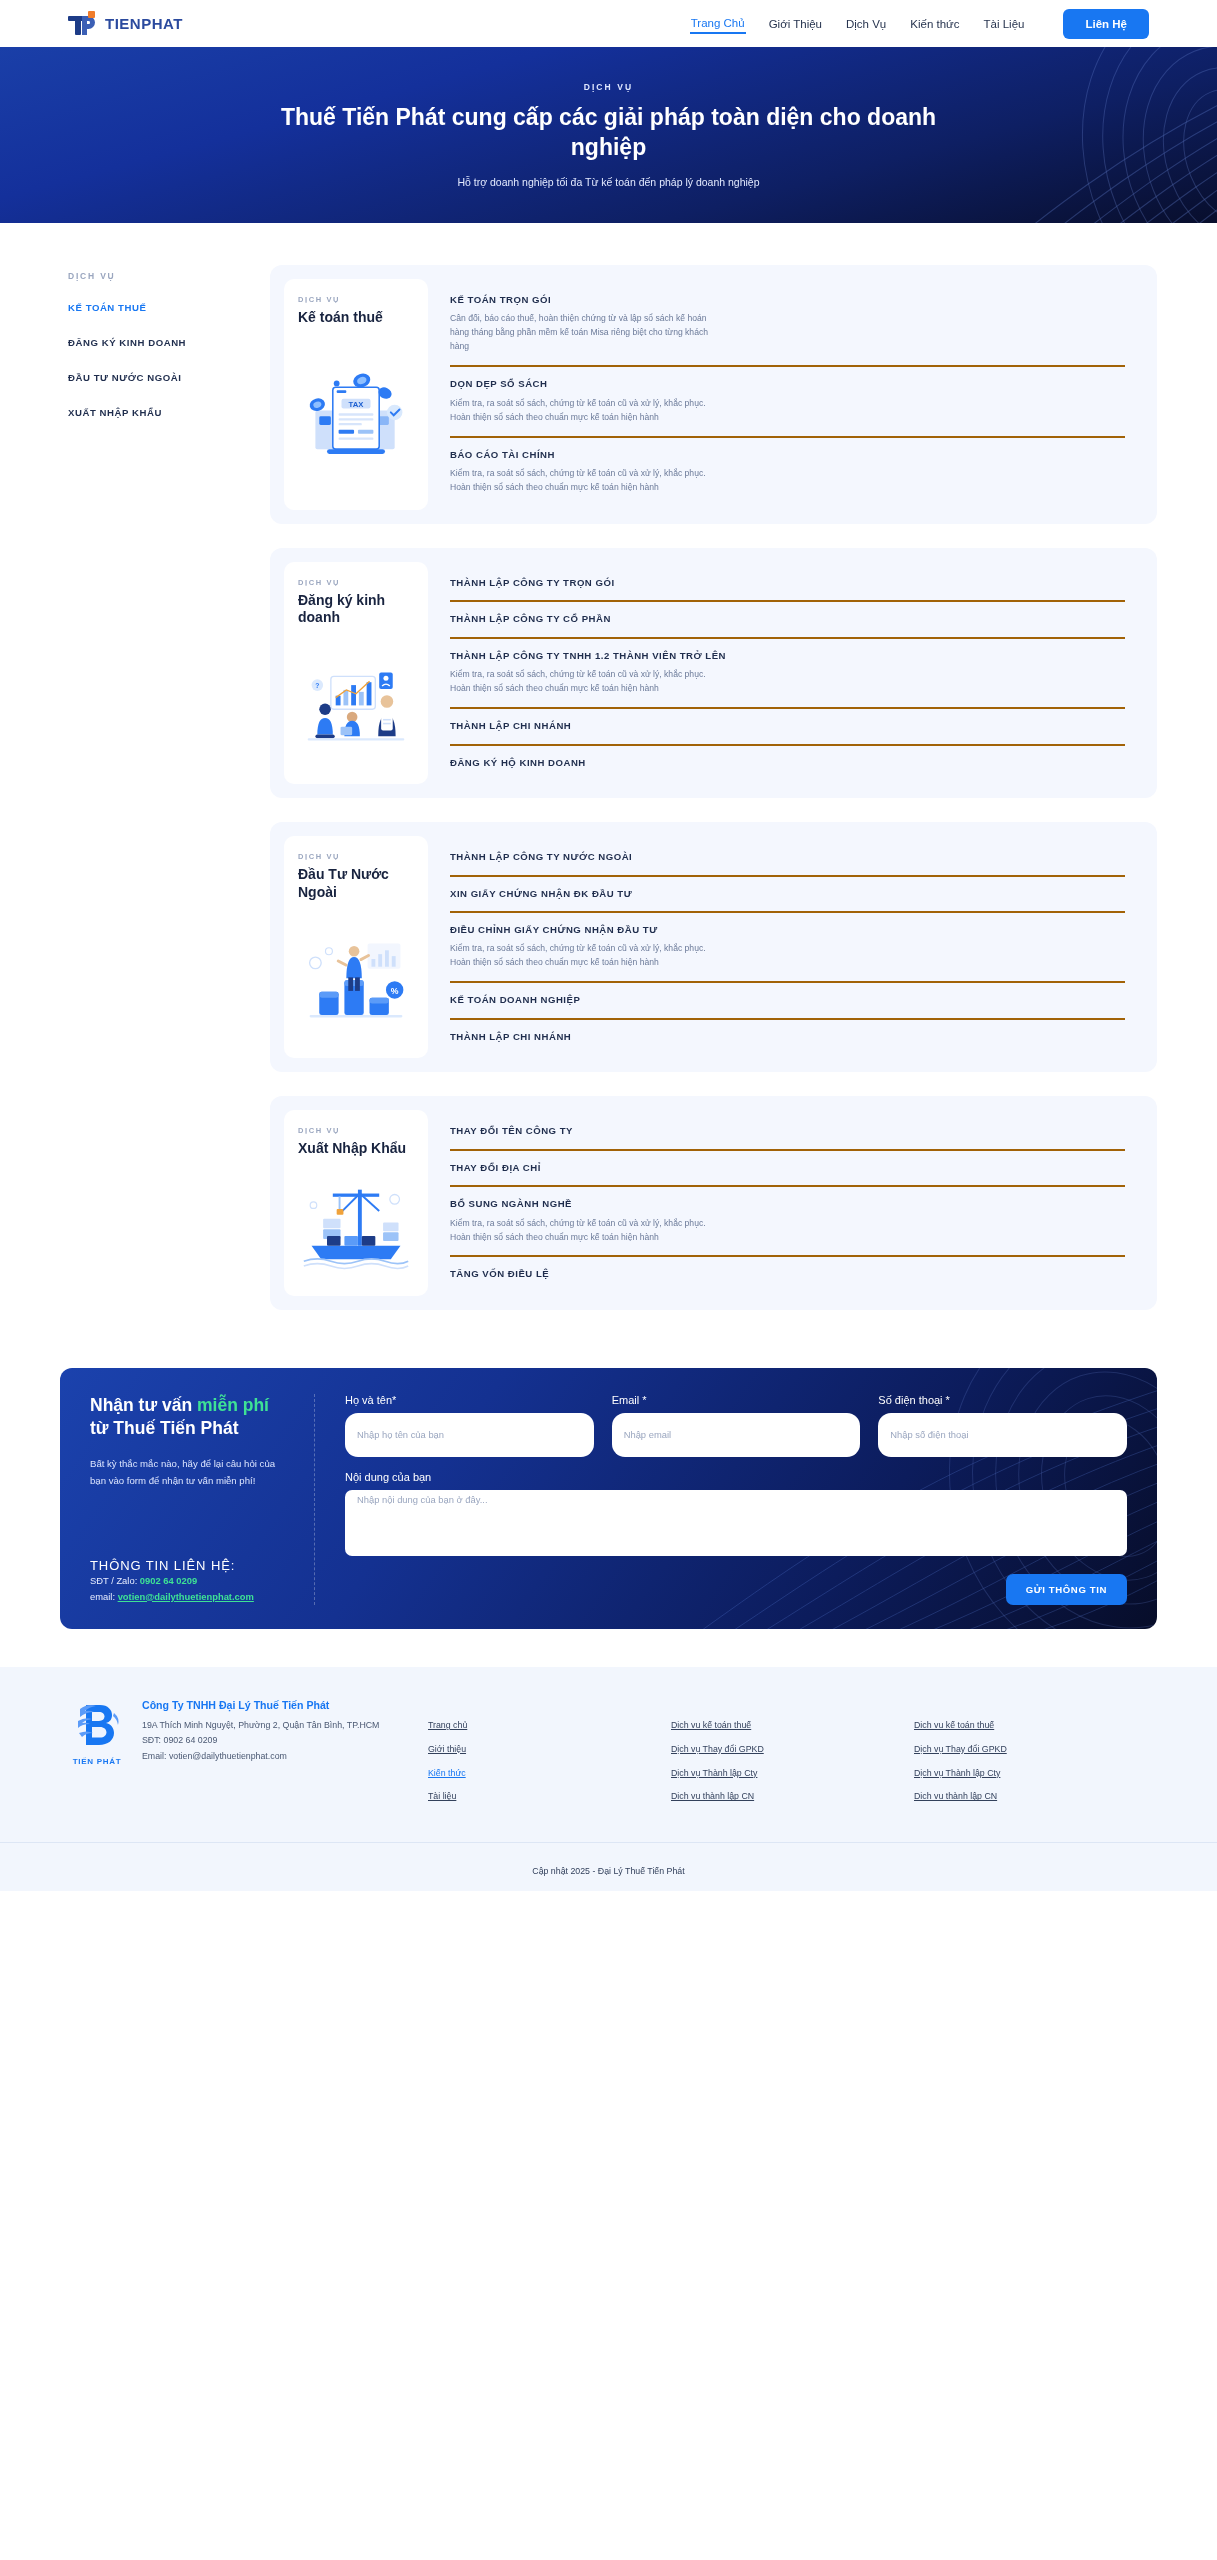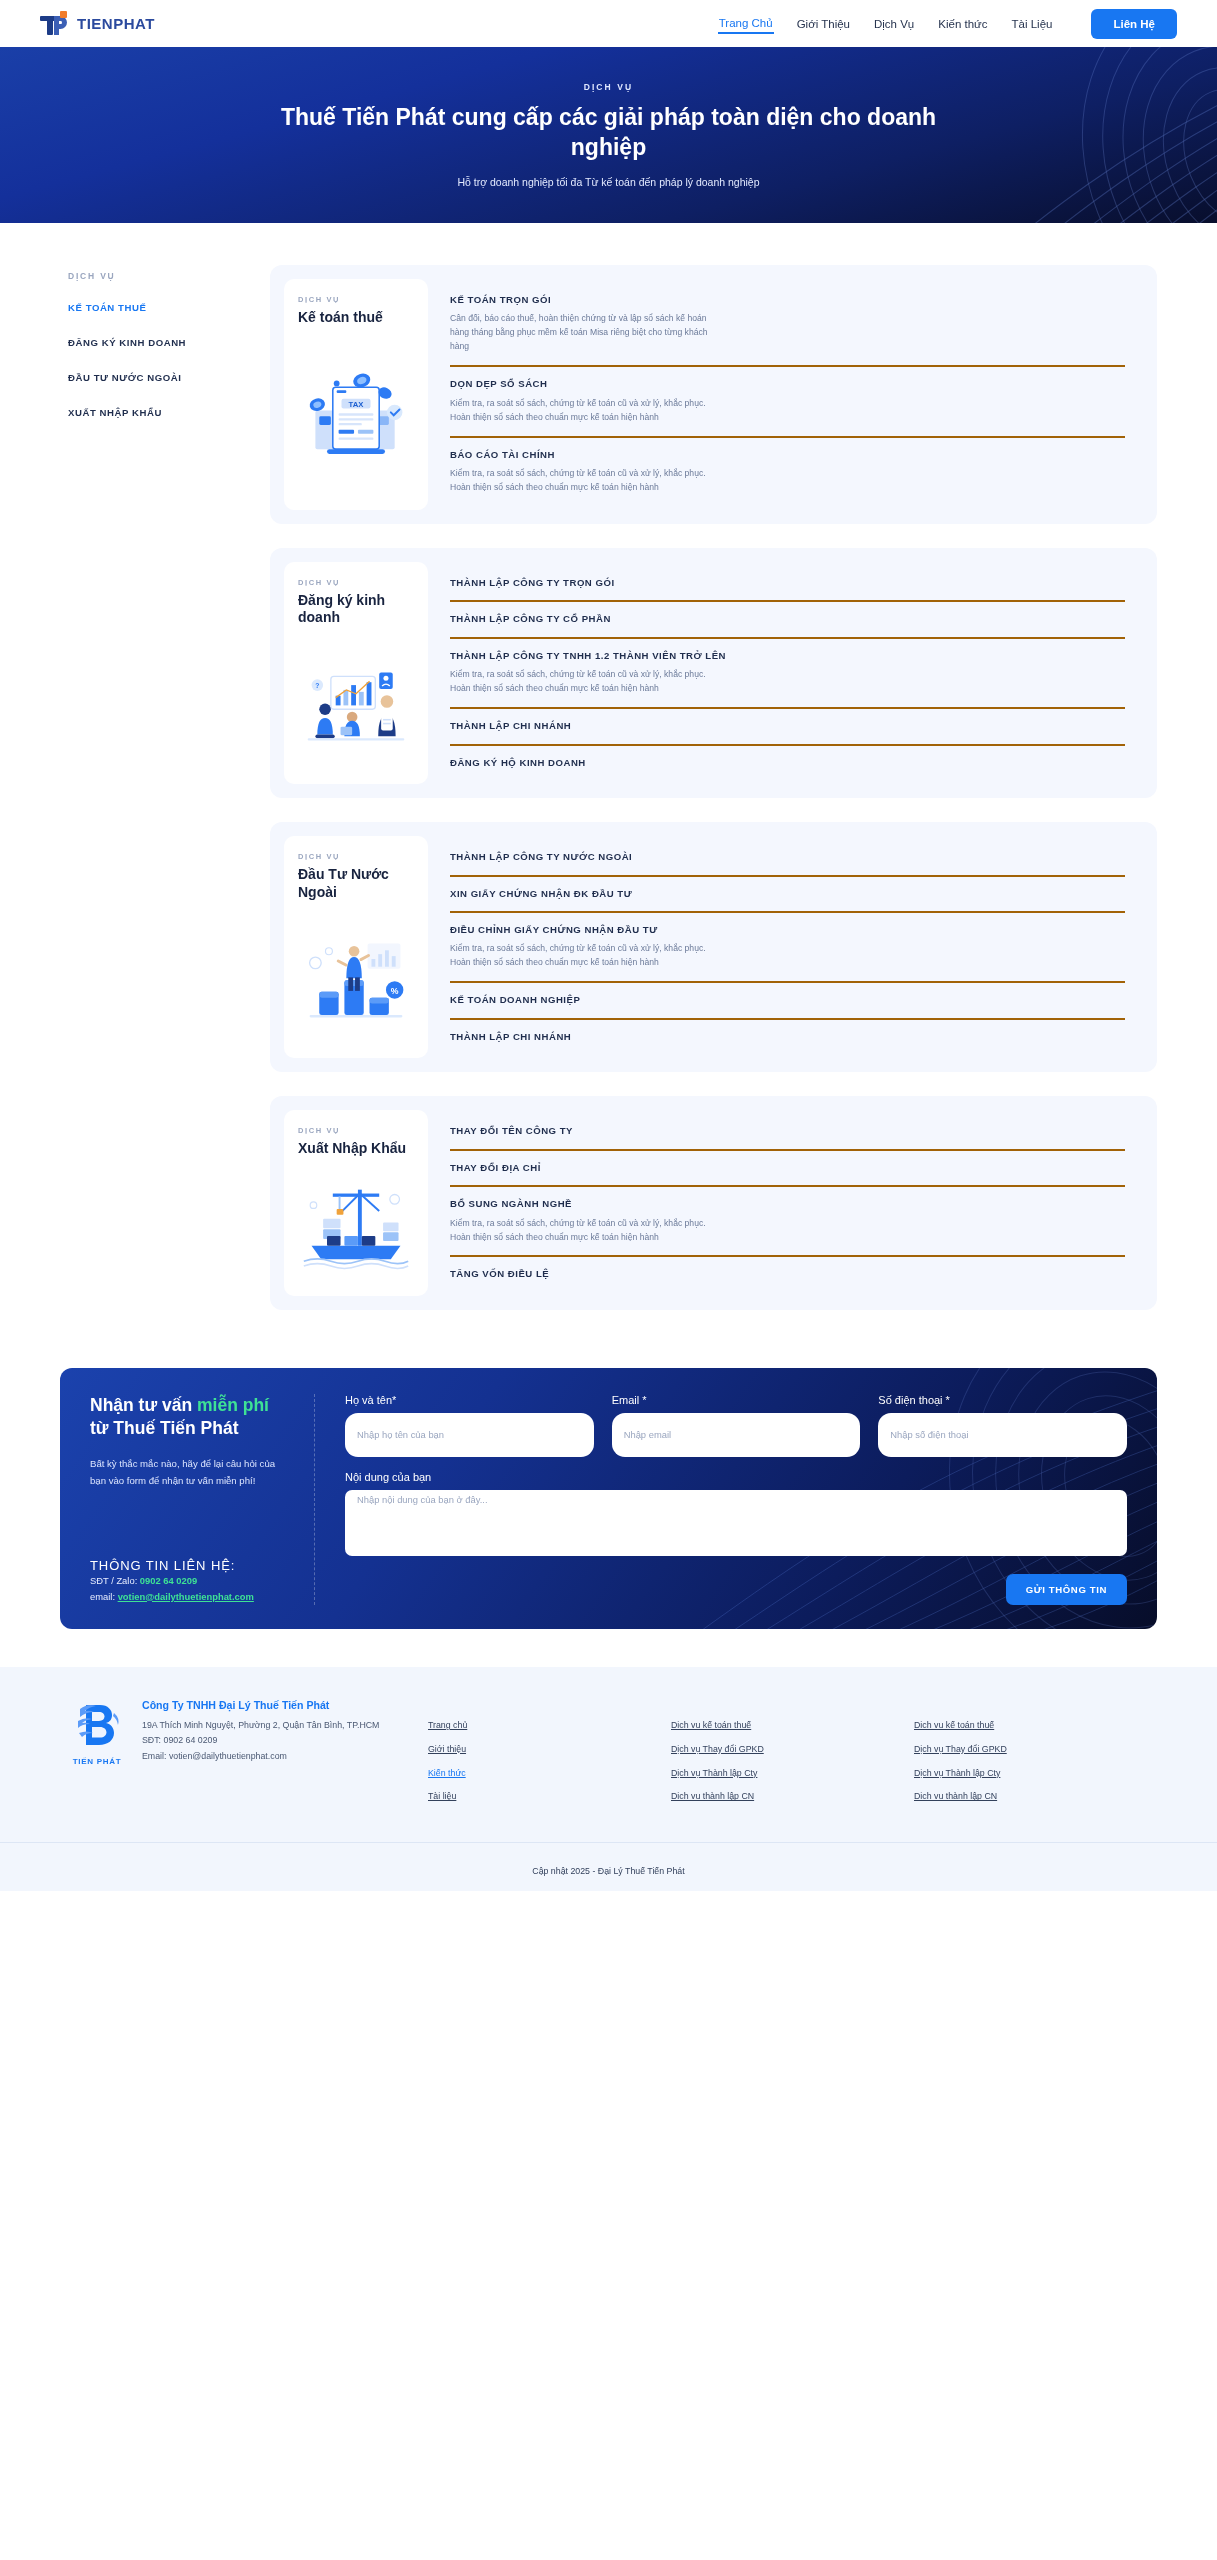--- a/index.html
+++ b/index.html
@@ -10,21 +10,21 @@
     color: #1f2d4d;
   }
   body { width: 1217px; overflow-x: hidden; }
 
   
   .header {
     height: 47px;
     background: #ffffff;
     display: flex;
     align-items: center;
-    padding: 0 40px;
+    padding: 0 68px;
     position: relative;
     z-index: 20;
   }
   .logo-wrap { display: flex; align-items: center; gap: 7px; }
   .logo-mark {
     position: relative;
     width: 30px; height: 26px;
     display: block;
   }
   .logo-mark .bar-t {
@@ -343,21 +343,21 @@
             <ellipse cx="20" cy="40" rx="4.2" ry="3.2" fill="#8fc0ff" transform="rotate(-15 20 40)"></ellipse>
             <circle cx="100" cy="48" r="8" fill="#d9e9fd"></circle>
             <path d="M96 48 l3 3 l6 -6" stroke="#2d7bf4" stroke-width="2" fill="none" stroke-linecap="round"></path>
             <circle cx="40" cy="18" r="3" fill="#2d7bf4"></circle>
           </svg>
         </div>
       </div>
       <div class="card-list">
         <div class="svc-row">
           <div class="svc-title">KẾ TOÁN TRỌN GÓI</div>
-          <div class="svc-desc">Cân đối, báo cáo thuế, hoàn thiện chứng từ và lập sổ sách kế hoán hàng tháng bằng phục mềm kế toán Misa riêng biệt cho từng khách hàng</div>
+          <div class="svc-desc">Cân đối, báo cáo thuế, hoàn thiện chứng từ và lập sổ sách kế hoán hàng tháng bằng phần mềm kế toán Misa riêng biệt cho từng khách hàng</div>
         </div>
         <div class="svc-row">
           <div class="svc-title">DỌN DẸP SỔ SÁCH</div>
           <div class="svc-desc">Kiểm tra, ra soát sổ sách, chứng từ kế toán cũ và xử lý, khắc phục. Hoàn thiện sổ sách theo chuẩn mực kế toán hiện hành</div>
         </div>
         <div class="svc-row">
           <div class="svc-title">BÁO CÁO TÀI CHÍNH</div>
           <div class="svc-desc">Kiểm tra, ra soát sổ sách, chứng từ kế toán cũ và xử lý, khắc phục. Hoàn thiện sổ sách theo chuẩn mực kế toán hiện hành</div>
         </div>
       </div>

